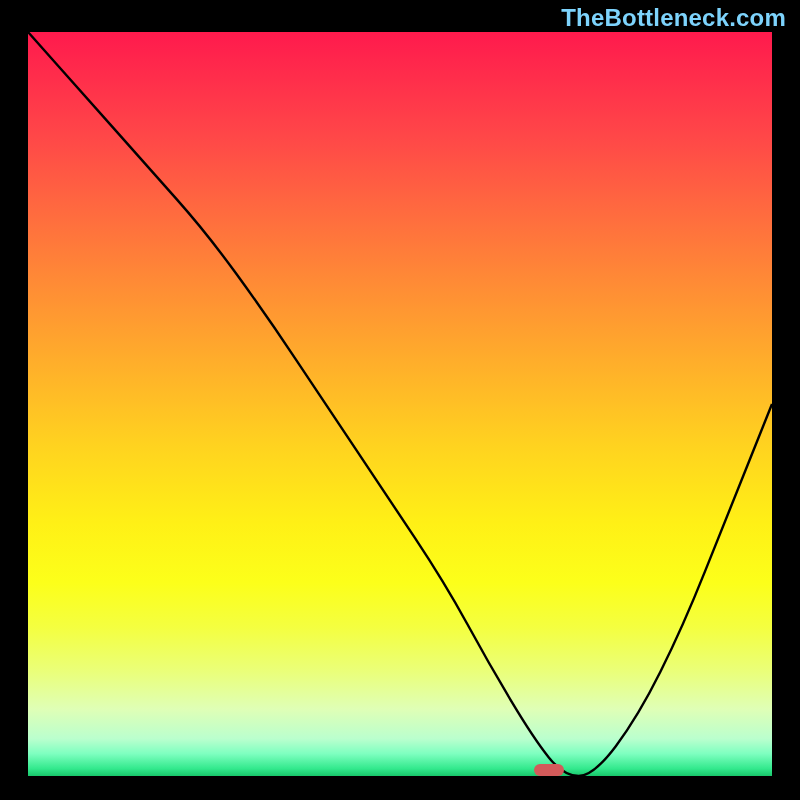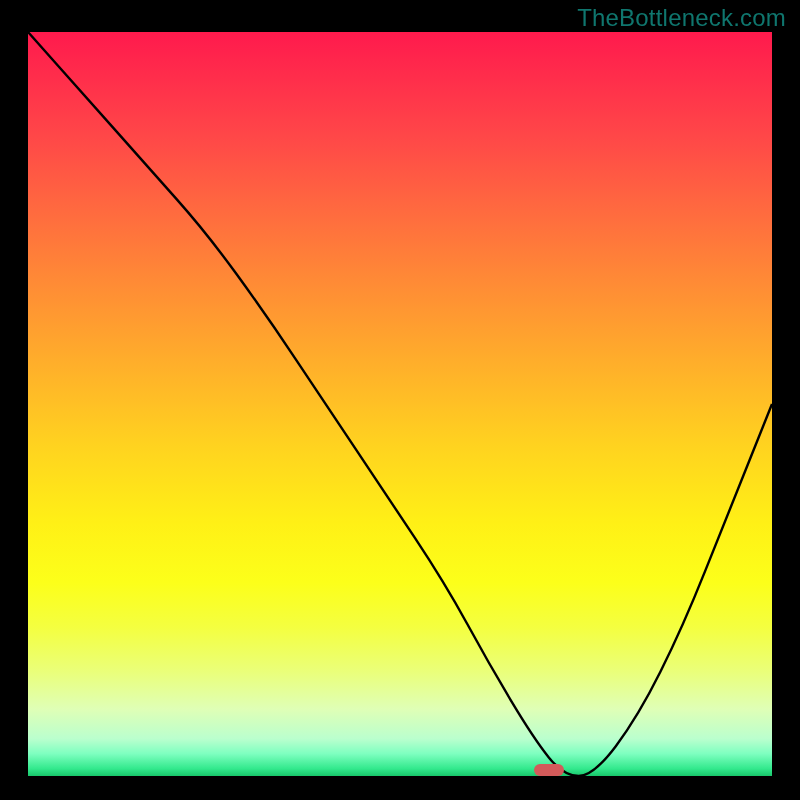--- a/index.html
+++ b/index.html
@@ -13,24 +13,24 @@
   .container {
     position: relative;
     width: 800px;
     height: 800px;
     background: #000;
   }
   .watermark {
     position: absolute;
     top: 4px;
     right: 14px;
-    color: #0f766e;
+    color: #7dd3fc;
     font-family: Arial, Helvetica, sans-serif;
     font-size: 24px;
-    font-weight: 400;
+    font-weight: 700;
     letter-spacing: 0.2px;
     z-index: 3;
   }
   .plot {
     position: absolute;
     left: 28px;
     top: 32px;
     width: 744px;
     height: 744px;
   }

